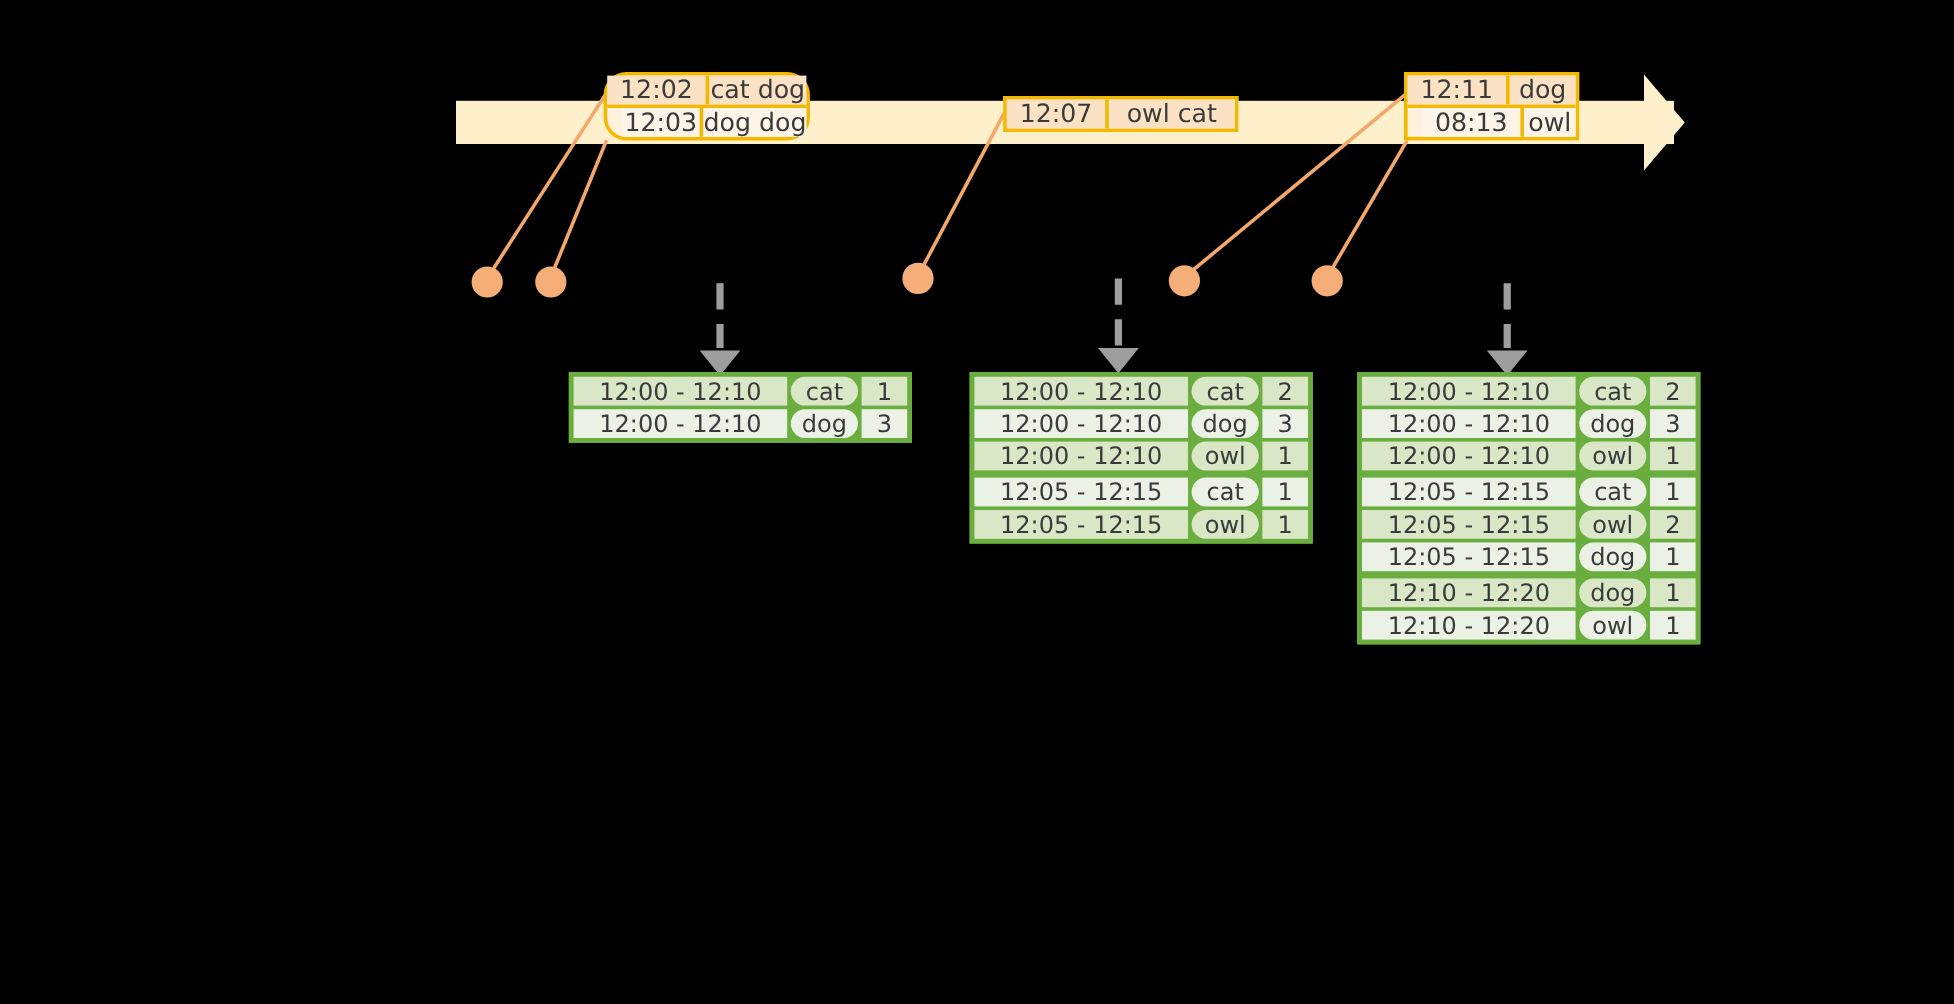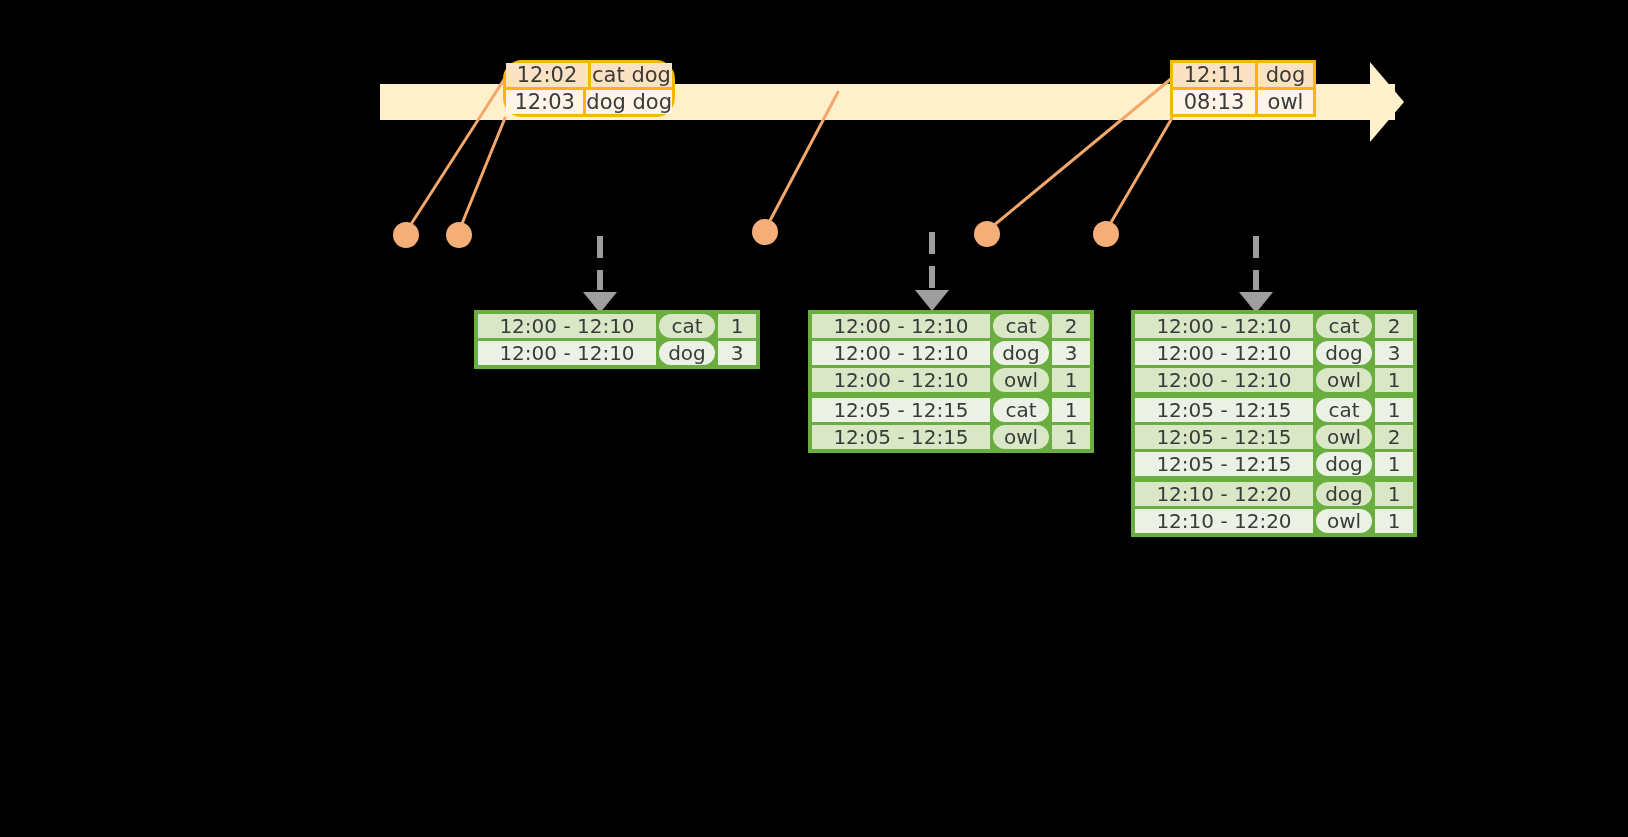--- a/index.html
+++ b/index.html
@@ -13,21 +13,21 @@
 
   
   .evt-group{
     position:absolute;
     border:3px solid #F5B800;
     background:#FFF1DC;
     box-sizing:border-box;
     z-index:5;
   }
   .evt-row{display:flex;align-items:stretch;}
-  .evt-row + .evt-row{border-top:3px solid #F5B800;}
+  .evt-row + .evt-row{border-top:3px solid #F5B800;padding-left:12px;}
   .evt-cell{
     display:flex;align-items:center;justify-content:center;
     font-size:21px;color:#3a3a3a;white-space:nowrap;
     box-sizing:border-box;
   }
   .evt-cell.time{width:82px;}
   .evt-cell.words{border-left:3px solid #F5B800;flex:1;}
   .evt-row.shade .evt-cell{background:#FCE2C4;}
   .evt-row.plain .evt-cell{background:#FEF4E8;}
 
@@ -96,20 +96,26 @@
     <div class="evt-row shade">
       <div class="evt-cell time">12:02</div>
       <div class="evt-cell words">cat dog</div>
     </div>
     <div class="evt-row plain">
       <div class="evt-cell time">12:03</div>
       <div class="evt-cell words">dog dog</div>
     </div>
   </div>
 
+  <div class="evt-group" style="left:836px;top:80px;width:196px;">
+    <div class="evt-row shade">
+      <div class="evt-cell time">12:07</div>
+      <div class="evt-cell words">owl cat</div>
+    </div>
+  </div>
 
   <div class="evt-group" style="left:1170px;top:60px;width:146px;">
     <div class="evt-row shade">
       <div class="evt-cell time">12:11</div>
       <div class="evt-cell words">dog</div>
     </div>
     <div class="evt-row plain">
       <div class="evt-cell time">08:13</div>
       <div class="evt-cell words">owl</div>
     </div>

